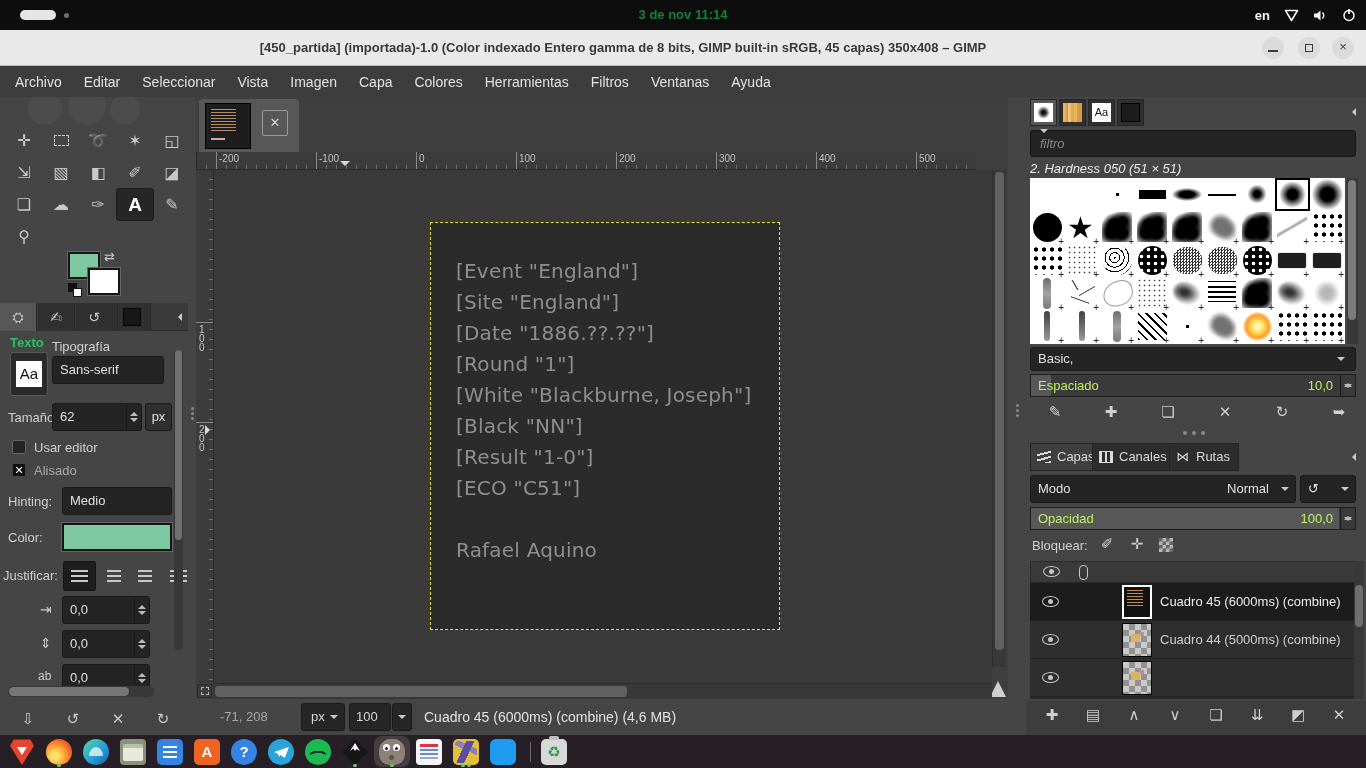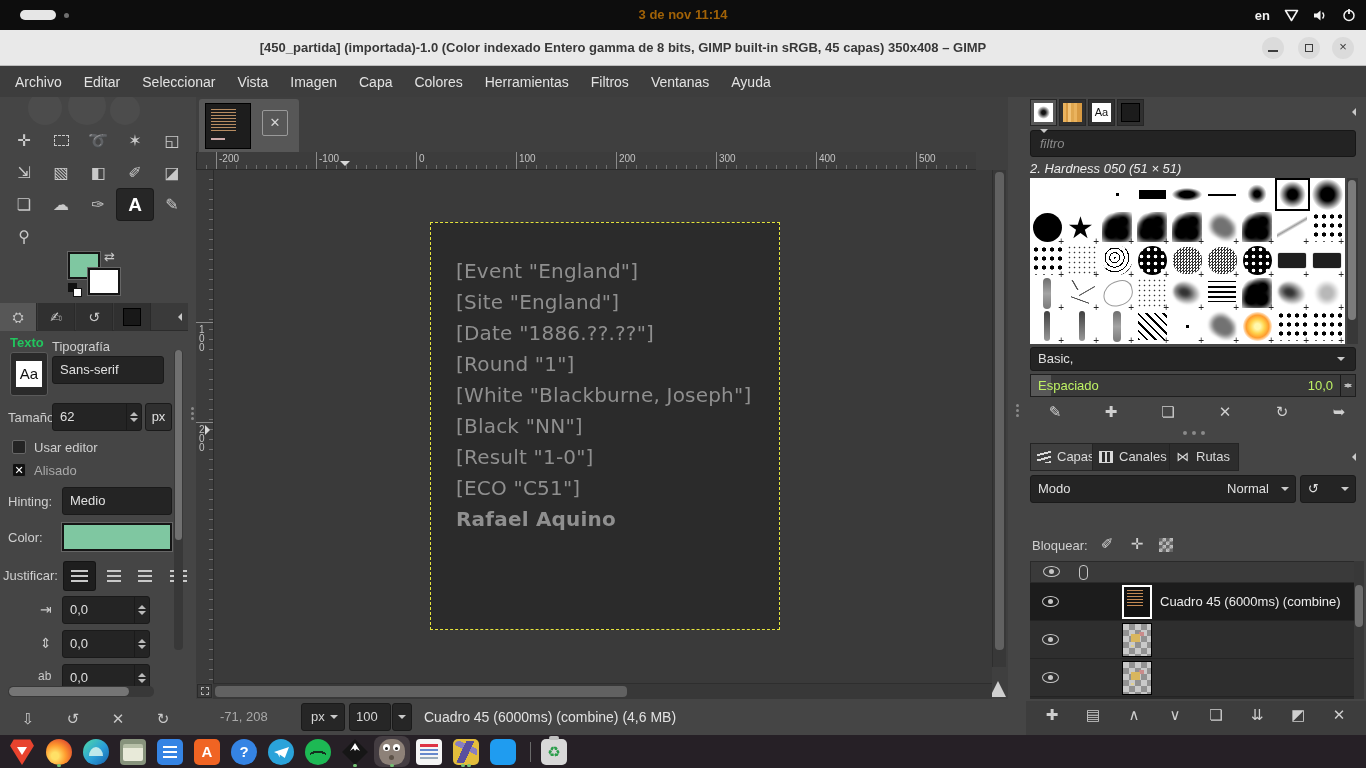--- a/index.html
+++ b/index.html
@@ -5,21 +5,21 @@
   *{margin:0;padding:0;box-sizing:border-box}
   html,body{width:1366px;height:768px;overflow:hidden;background:#000}
   body{font-family:"Liberation Sans","DejaVu Sans",sans-serif;-webkit-font-smoothing:antialiased}
   .screen{position:relative;width:1366px;height:768px;background:#454545;overflow:hidden}
   .abs{position:absolute}
 
   
   .topbar{position:absolute;left:0;top:0;width:1366px;height:30px;background:#0d0d0d;color:#fff;z-index:50}
   .pill{position:absolute;left:20px;top:10px;width:36px;height:10px;background:#e6e6e6;border-radius:6px}
   .pill-dot{position:absolute;left:64px;top:13px;width:5px;height:5px;border-radius:50%;background:#6f6f6f}
-  .clock{position:absolute;left:0;right:0;top:0;height:18px;text-align:center;line-height:30px;font-size:13px;font-weight:bold;color:#a16207}
+  .clock{position:absolute;left:0;right:0;top:0;height:18px;text-align:center;line-height:30px;font-size:13px;font-weight:bold;color:#15803d}
   .tray{position:absolute;right:10px;top:0;height:30px;display:flex;align-items:center;gap:14px}
   .kbd{font-size:13px;font-weight:bold;color:#f2f2f2}
   .tray svg{display:block}
 
   
   .titlebar{position:absolute;left:0;top:30px;width:1366px;height:36px;background:#e9e9e9;border-bottom:1px solid #bdbdbd}
   .wtitle{position:absolute;left:0;right:120px;top:0;height:36px;text-align:center;line-height:36px;font-size:13px;font-weight:bold;color:#383838;white-space:nowrap;overflow:hidden}
   .winbtn{position:absolute;top:7px;width:22px;height:22px;border-radius:50%;background:#dbdbdb;color:#3c3c3c;text-align:center;line-height:20px;font-size:13px}
   .wb-min{right:82px}.wb-res{right:46px}.wb-close{right:12px}
   .wb-min i{position:absolute;left:6px;top:13px;width:10px;height:2px;background:#3c3c3c}
@@ -92,21 +92,21 @@
   .hruler em{position:absolute;top:0;width:1px;height:18px;background:#8a8a8a}
   .hptr{position:absolute;top:9px;width:0;height:0;border:5px solid transparent;border-top-color:#d8d8d8}
   .vruler{position:absolute;left:0;top:73px;width:18px;height:513px;background:#3c3c3c;border-right:1px solid #2a2a2a;overflow:hidden;
     background-image:linear-gradient(#6f6f6f 1px,transparent 1px);background-size:5px 10px;background-position:13px 9px;background-repeat:repeat-y}
   .vruler span{position:absolute;left:3px;font-size:10px;color:#c3c3c3;line-height:9px;white-space:pre;text-align:center}
   .vruler em{position:absolute;left:0;width:18px;height:1px;background:#8a8a8a}
   .vptr{position:absolute;left:9px;width:0;height:0;border:5px solid transparent;border-left-color:#d8d8d8}
   .viewport{position:absolute;left:18px;top:73px;width:778px;height:513px;background:#3a3a3a;overflow:hidden}
   .layerbox{position:absolute;left:216px;top:52px;width:350px;height:408px;background:#2b2b2b;border:1px dashed #e5e43c}
   .layertext{position:absolute;left:25px;top:33px;font-family:"DejaVu Sans",sans-serif;font-size:20px;line-height:31px;color:#8f8f8f;letter-spacing:.2px;white-space:pre}
-  .layertext .sig{font-weight:bold;}
+  .layertext .sig{font-weight:normal;margin-top:31px}
   .vscroll{position:absolute;left:796px;top:73px;width:14px;height:497px;background:#383838;border-left:1px solid #2e2e2e}
   .vscroll i{position:absolute;left:2px;top:2px;width:9px;height:478px;background:#616161;border-radius:4px}
   .navbtn{position:absolute;left:793px;top:572px;width:18px;height:28px}
   .navbtn i{position:absolute;left:1px;top:4px;width:0;height:0;border:8px solid transparent;border-bottom:16px solid #cfcfcf}
   .qmask{position:absolute;left:1px;top:587px;width:15px;height:14px;border:1px solid #2a2a2a;background:#3c3c3c}
   .qmask i{position:absolute;left:3px;top:2px;width:8px;height:8px;border:1px dashed #b5b5b5}
   .hscroll-c{position:absolute;left:17px;top:586px;width:779px;height:16px;background:#383838;border-top:1px solid #2e2e2e}
   .hscroll-c i{position:absolute;left:2px;top:2px;width:412px;height:11px;background:#616161;border-radius:4px}
   .statusbar{position:absolute;left:0;top:602px;width:812px;height:36px;background:#454545}
   .pos{position:absolute;left:24px;top:0;line-height:36px;font-size:13px;color:#a9a9a9}
@@ -596,40 +596,50 @@
 
       <div class="field" style="left:4px;top:32px;width:266px;height:28px;line-height:26px">
         <span>Modo</span>
         <span style="position:absolute;right:26px">Normal</span>
         <span class="chev"></span>
       </div>
       <div class="field" style="left:274px;top:32px;width:56px;height:28px;line-height:26px;text-align:left">
         <span>↺</span><span class="chev"></span>
       </div>
 
+      <div class="slider" style="left:4px;top:64px;width:326px;height:23px">
+        <span class="fill" style="width:308px"></span>
+        <span class="lab">Opacidad</span>
+        <span class="val">100,0</span>
+        <span class="spincol">
+            <i class="up"></i>
+            <i class="dn"></i>
+          </span>
+      </div>
 
       <div class="topt-label" style="left:6px;top:95px">Bloquear:</div>
       <div class="iconbtn" style="left:70px;top:92px;width:22px">✐</div>
       <div class="iconbtn" style="left:100px;top:92px;width:22px">✛</div>
       <div class="abs" style="left:133px;top:95px;width:14px;height:14px;background-image:linear-gradient(45deg,#bbb 25%,transparent 25% 75%,#bbb 75%),linear-gradient(45deg,#bbb 25%,#666 25% 75%,#bbb 75%);background-size:7px 7px;background-position:0 0,3.5px 3.5px"></div>
 
       <div class="abs" style="left:4px;top:118px;width:326px;height:22px;background:#3a3a3a;border:1px solid #2a2a2a">
         <span class="eye" style="position:absolute;left:12px;top:4px"></span>
         <span class="chainic" style="position:absolute;left:48px;top:3px"></span>
       </div>
 
       <div class="abs" style="left:4px;top:140px;width:326px;height:116px;background:#2a2a2a;overflow:hidden" id="layerlist">
           <div class="lrow sel" style="top: 0px;">
             <span class="eye"></span>
             <span class="lthumb texty"></span>
             <span class="lname">Cuadro 45 (6000ms) (combine)</span>
           </div>
           <div class="lrow" style="top: 38px;">
             <span class="eye"></span>
             <span class="lthumb checker"></span>
+            <span class="lname">Cuadro 44 (5000ms) (combine)</span>
           </div>
           <div class="lrow" style="top: 76px;">
             <span class="eye"></span>
             <span class="lthumb checker"></span>
           </div>
         </div>
       <div class="lscroll" style="top:118px;height:138px">
           <i style="top:24px;height:42px"></i>
         </div>
 

